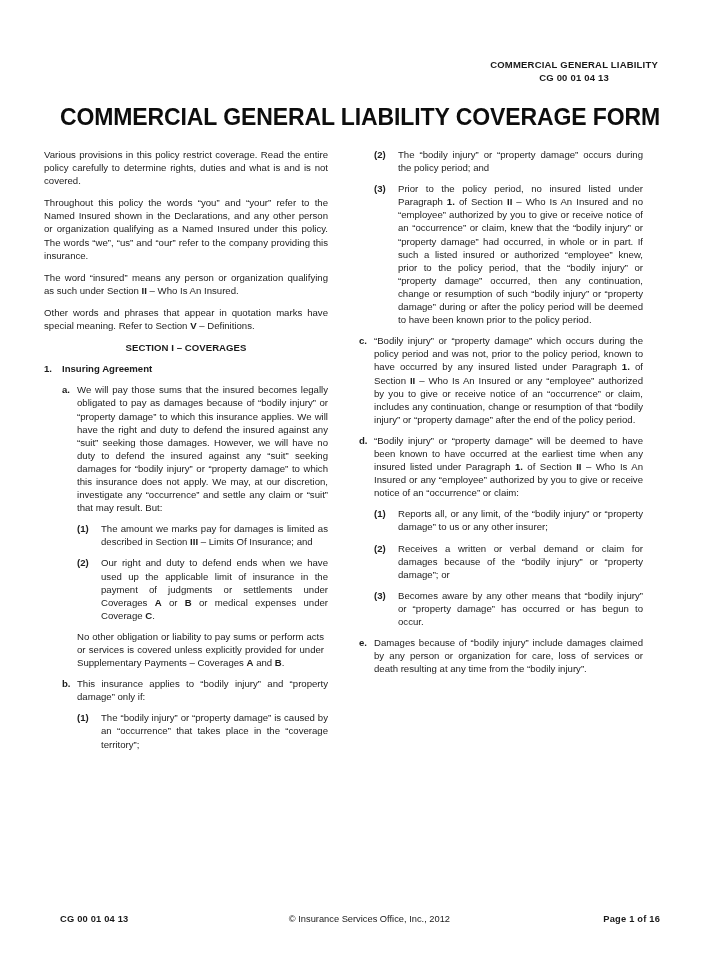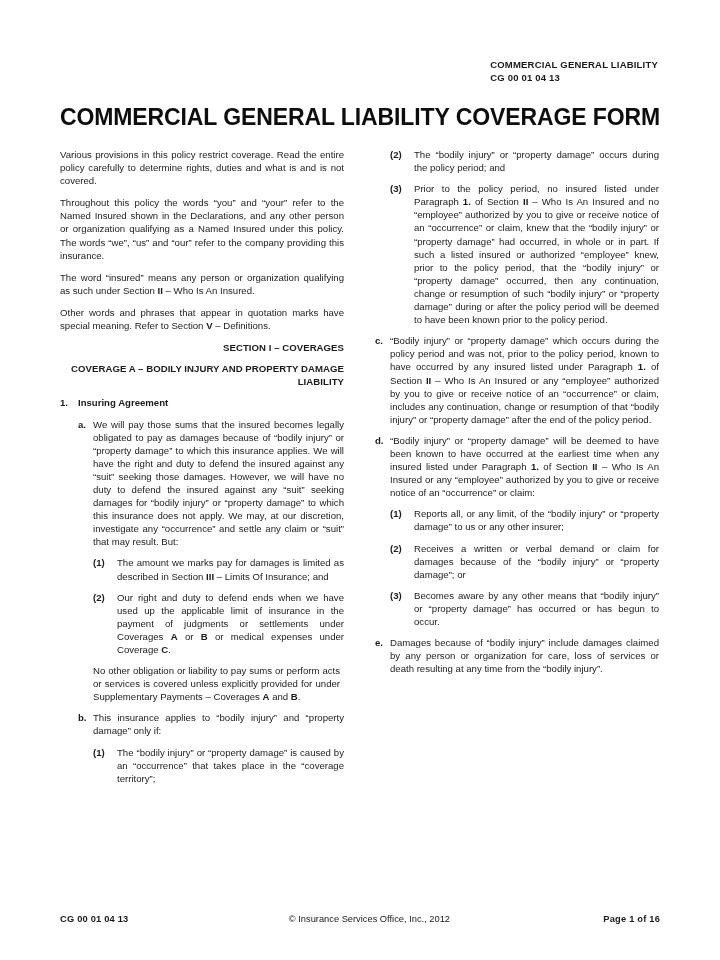--- a/index.html
+++ b/index.html
@@ -21,21 +21,21 @@
     box-sizing: border-box;
     padding: 0;
     background: #ffffff;
   }
 
   
   .doc-header {
     position: absolute;
     top: 58px;
     right: 62px;
-    text-align: left;
+    text-align: center;
     font-size: 9.5px;
     font-weight: bold;
     line-height: 13px;
     letter-spacing: 0.2px;
     color: #1a1a1a;
   }
 
   
   .doc-title {
     position: absolute;
@@ -46,21 +46,21 @@
     font-size: 23px;
     font-weight: bold;
     letter-spacing: -0.1px;
     color: #0d0d0d;
   }
 
   
   .columns {
     position: absolute;
     top: 148px;
-    left: 60px;
+    left: 44px;
     width: 600px;
     display: flex;
     gap: 31px;
   }
   .col {
     width: 284px;
     font-size: 9.6px;
     line-height: 13.1px;
     text-align: justify;
     color: #1c1c1c;
@@ -68,21 +68,21 @@
 
   
   .para {
     margin: 0 0 9px 0;
     text-align: justify;
   }
 
   .head-bold {
     margin: 0 0 8px 0;
     font-weight: bold;
-    text-align: right;
+    text-align: center;
     letter-spacing: 0.05px;
   }
 
   
   .row {
     position: relative;
     margin: 0 0 8px 0;
   }
   .row:last-child { margin-bottom: 0; }
   .row .mk {
@@ -171,21 +171,20 @@
       <p class="para">Various provisions in this policy restrict coverage. Read the entire policy carefully to determine rights, duties and what is and is not covered.</p>
 
       <p class="para">Throughout this policy the words “you” and “your” refer to the Named Insured shown in the Declarations, and any other person or organization qualifying as a Named Insured under this policy. The words “we”, “us” and “our” refer to the company providing this insurance.</p>
 
       <p class="para"><span>The word “insured” means any person or organization qualifying as such under Section </span><b>II</b><span> – Who Is An Insured.</span></p>
 
       <p class="para"><span>Other words and phrases that appear in quotation marks have special meaning. Refer to Section </span><b>V</b><span> – Definitions.</span></p>
 
       <p class="head-bold">SECTION I – COVERAGES</p>
 
-      <p class="head-bold">COVERAGE A – BODILY INJURY AND PROPERTY DAMAGE LIABILITY</p>
 
       <div class="row lvl1">
         <span class="mk">1.</span>
         <div class="bd"><b>Insuring Agreement</b></div>
       </div>
 
       <div class="row lvl2">
         <span class="mk">a.</span>
         <div class="bd">We will pay those sums that the insured becomes legally obligated to pay as damages because of “bodily injury” or “property damage” to which this insurance applies. We will have the right and duty to defend the insured against any “suit” seeking those damages. However, we will have no duty to defend the insured against any “suit” seeking damages for “bodily injury” or “property damage” to which this insurance does not apply. We may, at our discretion, investigate any “occurrence” and settle any claim or “suit” that may result. But:</div>
       </div>

